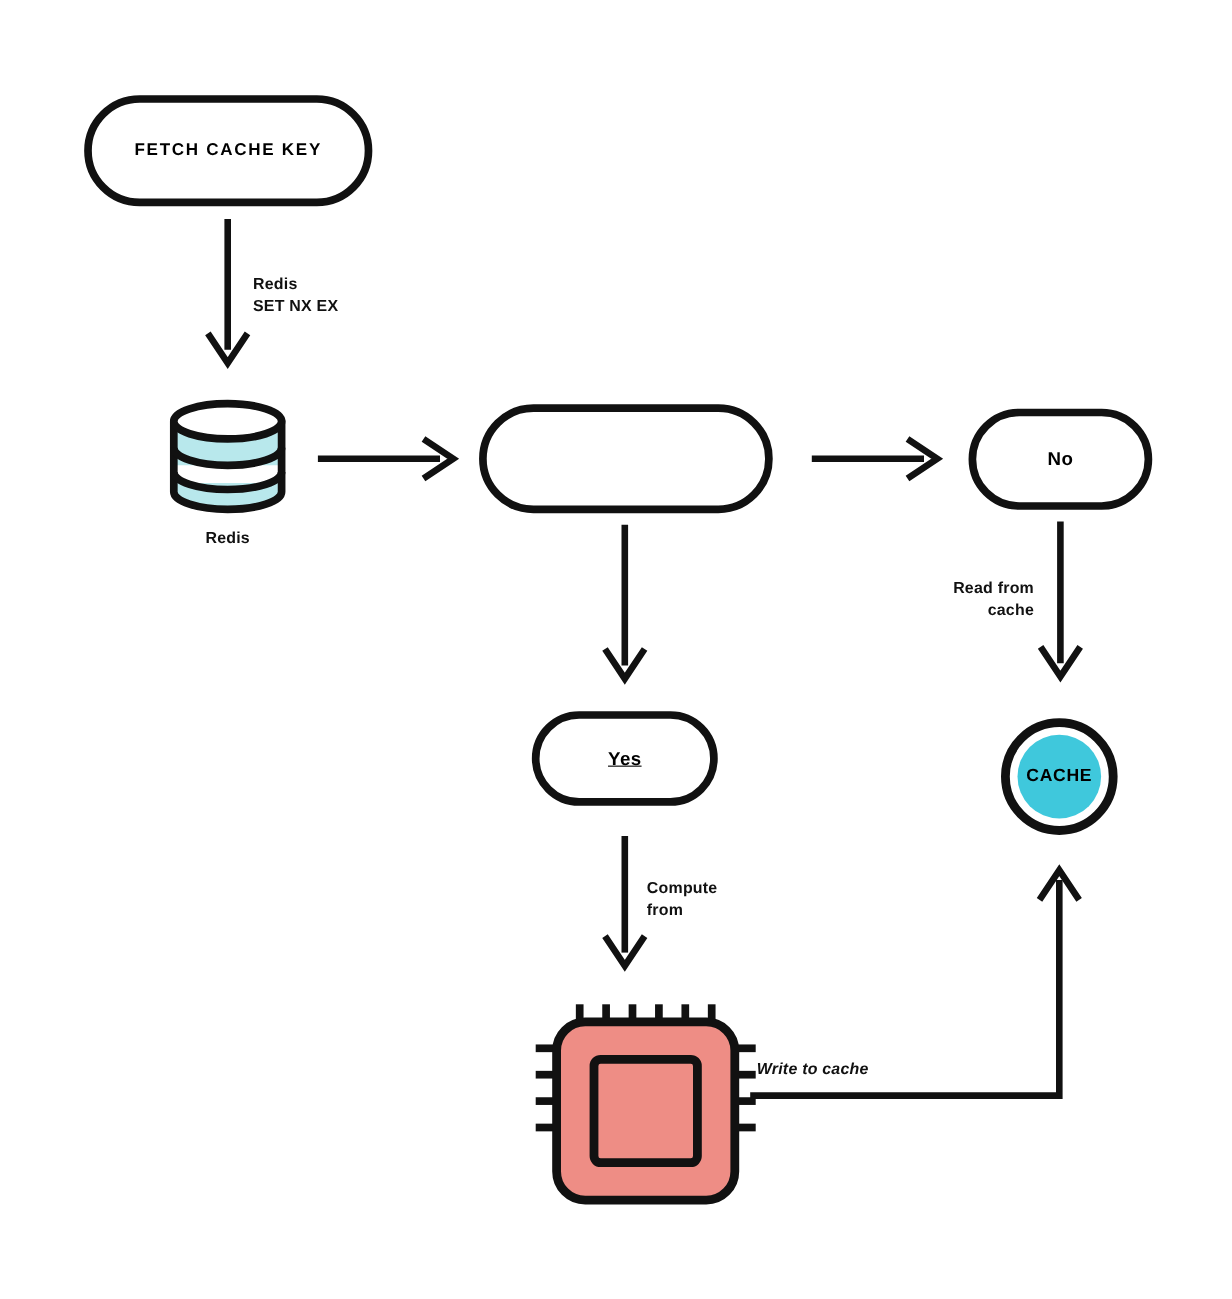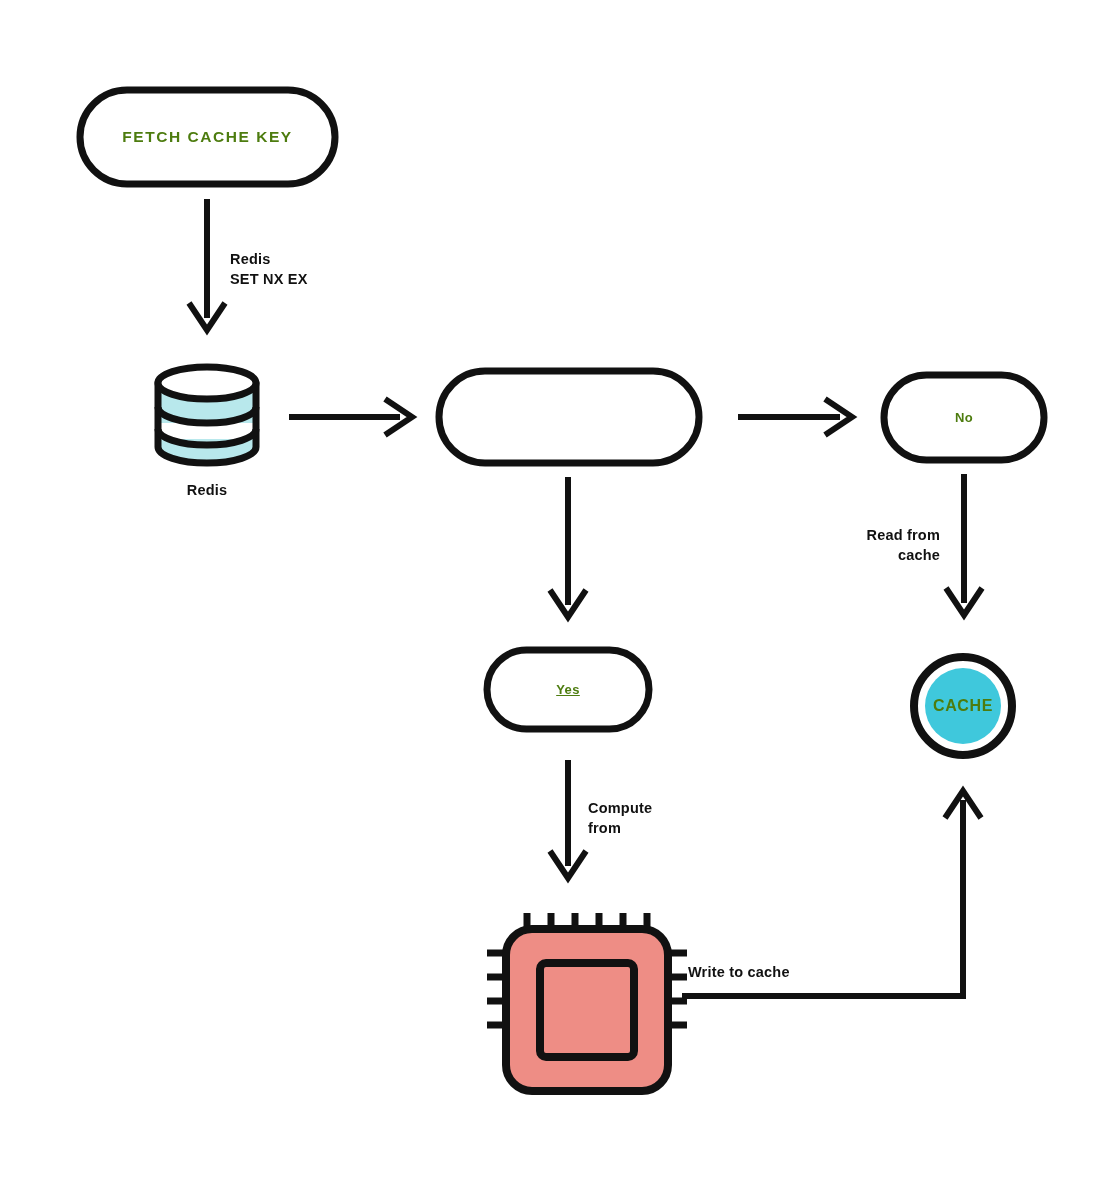--- a/index.html
+++ b/index.html
@@ -25,21 +25,21 @@
     width: 1120px;
     height: 1181px;
   }
   .node-label {
     position: absolute;
     display: flex;
     align-items: center;
     justify-content: center;
     text-align: center;
     font-weight: bold;
-    color: #4d7c0f;
+    color: #000000;
     pointer-events: none;
     white-space: nowrap;
   }
   .edge-label {
     position: absolute;
     font-weight: bold;
     color: #111111;
     font-size: 14.5px;
     line-height: 1.36;
     letter-spacing: 0.2px;
@@ -55,21 +55,21 @@
   }
   .pill-start-text {
     font-size: 15.5px;
     letter-spacing: 1.55px;
   }
   .pill-text {
     font-size: 15px;
     letter-spacing: 0.35px;
   }
   .pill-text-small {
-    font-size: 13px;
+    font-size: 17px;
     letter-spacing: 0.4px;
   }
   .cache-text {
     font-size: 16px;
     letter-spacing: 0.6px;
   }
   .align-right { text-align: right; }
   .align-left  { text-align: left; }
 </style>
 </head>
@@ -197,15 +197,15 @@
 
   <div class="edge-label align-left" style="left:230px; top:250px;">Redis
 SET NX EX</div>
 
   <div class="edge-label align-right" style="left:790px; top:526px; width:150px;">Read from
 cache</div>
 
   <div class="edge-label align-left" style="left:588px; top:799px;">Compute
 from</div>
 
-  <div class="edge-label align-left" style="left:688px; top:963px;">Write to cache</div>
+  <div class="edge-label align-left" style="left:688px; top:963px;font-style:italic;">Write to cache</div>
 
 </div>
 
 </body></html>

